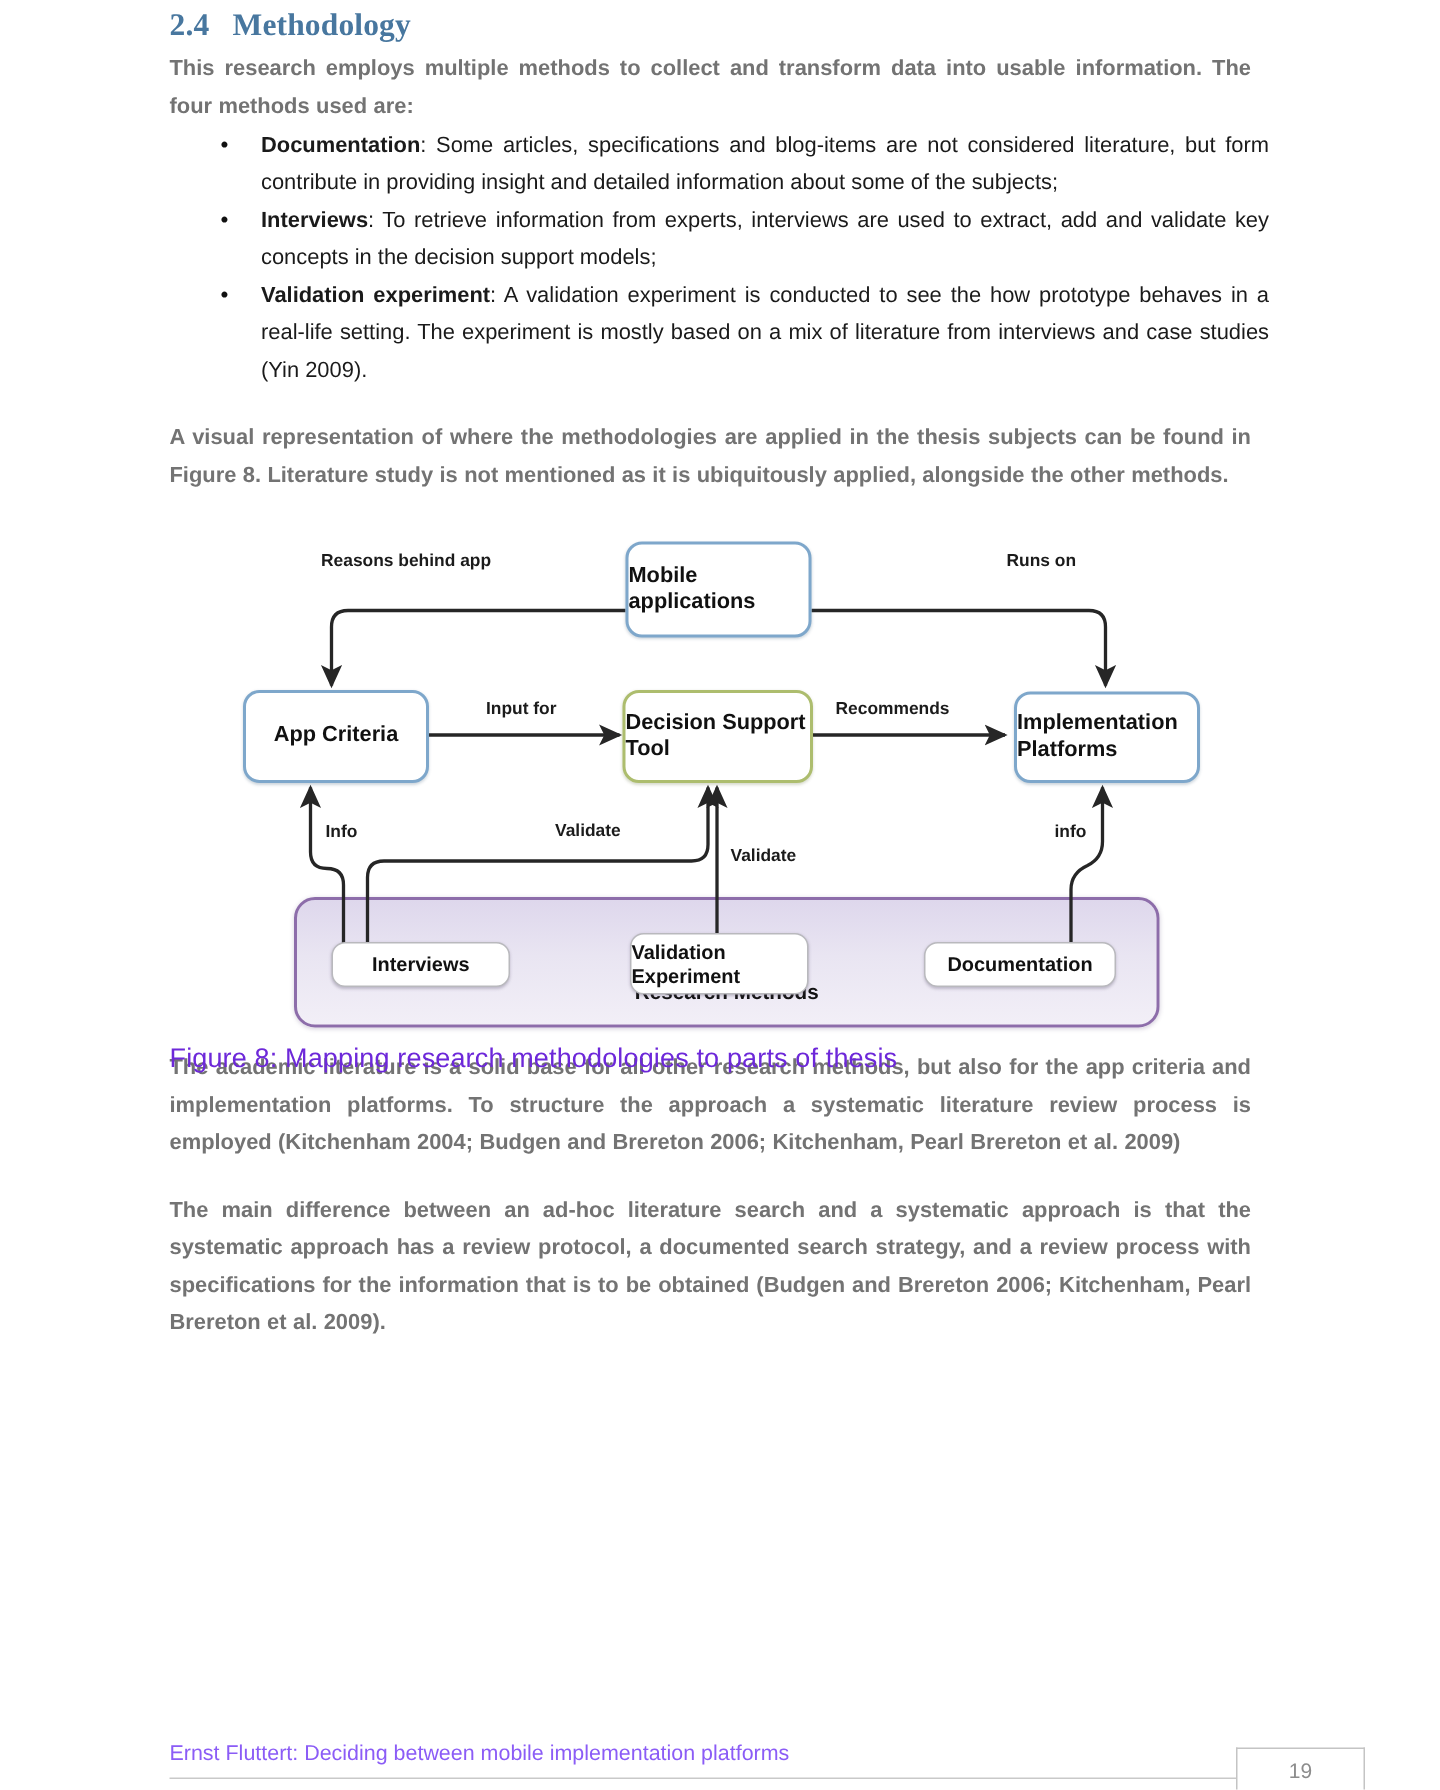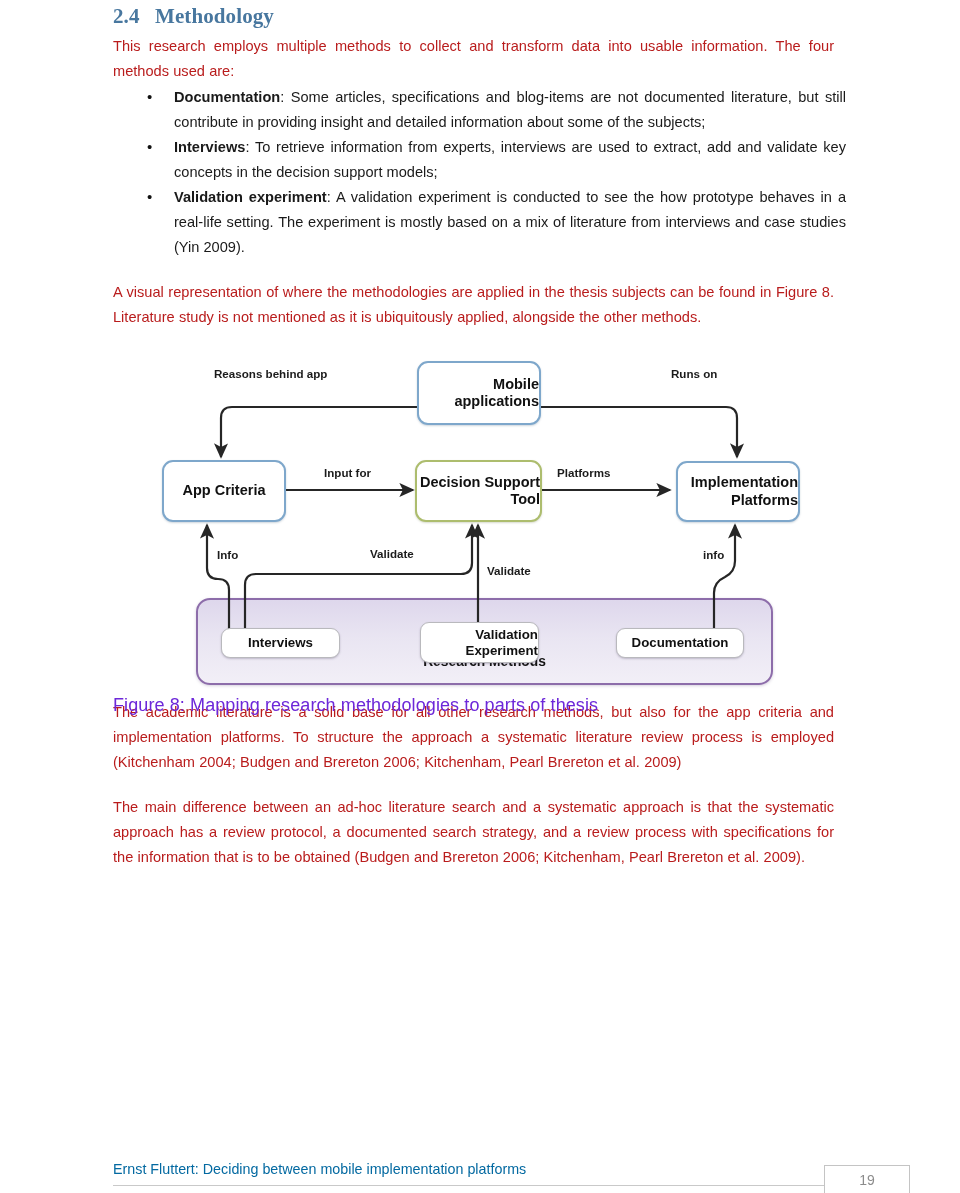--- a/index.html
+++ b/index.html
@@ -46,22 +46,23 @@
     margin: 0 0 2px 0;
   }
   h2.sec-h2 .num { display: inline-block; min-width: 46px; }
 
   
   p.body {
     font-size: 14.6px;
     line-height: 25px;
     text-align: justify;
     margin: 0 12px 0 0;
-    color: #b91c1c;
+    color: #737373;
     word-spacing: 0.2px;
+    font-weight: bold;
   }
   p.body + p.body { margin-top: 20px; }
 
   ul.methods {
     list-style: none;
     margin: 1px 0 0 0;
     padding: 0;
   }
   ul.methods li {
     position: relative;
@@ -100,21 +101,21 @@
     left: 0; top: 0;
     width: 733px;
     height: 345px;
   }
   .node {
     position: absolute;
     box-sizing: border-box;
     display: flex;
     align-items: center;
     justify-content: center;
-    text-align: right;
+    text-align: left;
     border-radius: 11px;
     background: #ffffff;
     font-weight: bold;
     line-height: 1.18;
     color: #111;
     z-index: 3;
   }
   .node.blue {
     border: 2.6px solid #7ea7cb;
     box-shadow: 0 1px 2px rgba(60,90,120,0.25);
@@ -176,21 +177,21 @@
     position: absolute;
     left: 0; top: 27px;
     width: 797px;
     height: 1px;
     background: #c9c9c9;
   }
   .footer-text {
     position: absolute;
     left: 0; top: 3px;
     font-size: 14.3px;
-    color: #0369a1;
+    color: #8b5cf6;
   }
   .pagenum-box {
     position: absolute;
     left: 711px;
     top: 7px;
     width: 86px;
     height: 28px;
     box-sizing: border-box;
     border: 1px solid #c4c4c4;
     border-bottom: none;
@@ -208,21 +209,21 @@
 <div class="page">
   <div class="content">
 
     <h1 class="sec-h1">
       <span class="num">2.4</span><span>Methodology</span>
     </h1>
 
     <p class="body">This research employs multiple methods to collect and transform data into usable information. The four methods used are:</p>
 
     <ul class="methods">
-      <li><b>Documentation</b><span>: Some articles, specifications and blog-items are not documented literature, but still contribute in providing insight and detailed information about some of the subjects;</span></li>
+      <li><b>Documentation</b><span>: Some articles, specifications and blog-items are not considered literature, but form contribute in providing insight and detailed information about some of the subjects;</span></li>
       <li><b>Interviews</b><span>: To retrieve information from experts, interviews are used to extract, add and validate key concepts in the decision support models;</span></li>
       <li><b>Validation experiment</b><span>: A validation experiment is conducted to see the how prototype behaves in a real-life setting. The experiment is mostly based on a mix of literature from interviews and case studies (Yin 2009).</span></li>
     </ul>
 
     <p class="body" style="margin-top:20px">A visual representation of where the methodologies are applied in the thesis subjects can be found in Figure 8. Literature study is not mentioned as it is ubiquitously applied, alongside the other methods.</p>
 
     <div class="figure-wrap">
       <div class="diagram">
 
         <svg class="edges" viewBox="0 0 733 345">
@@ -274,21 +275,21 @@
         <div class="node method" style="left:307px; top:277px; width:119px; height:41px;">
           <span>Validation Experiment</span>
         </div>
         <div class="node method" style="left:503px; top:283px; width:128px; height:30px;">
           <span>Documentation</span>
         </div>
 
         <div class="edge-label" style="left:101px; top:22px;">Reasons behind app</div>
         <div class="edge-label" style="left:558px; top:22px;">Runs on</div>
         <div class="edge-label" style="left:211px; top:121px;">Input for</div>
-        <div class="edge-label" style="left:444px; top:121px;">Platforms</div>
+        <div class="edge-label" style="left:444px; top:121px;">Recommends</div>
         <div class="edge-label" style="left:104px; top:203px;">Info</div>
         <div class="edge-label" style="left:257px; top:202px;">Validate</div>
         <div class="edge-label" style="left:374px; top:219px;">Validate</div>
         <div class="edge-label" style="left:590px; top:203px;">info</div>
       </div>
 
       <div class="figcaption" style="position:absolute; left:0; top:348px;">Figure 8: Mapping research methodologies to parts of thesis</div>
     </div>
 
 

